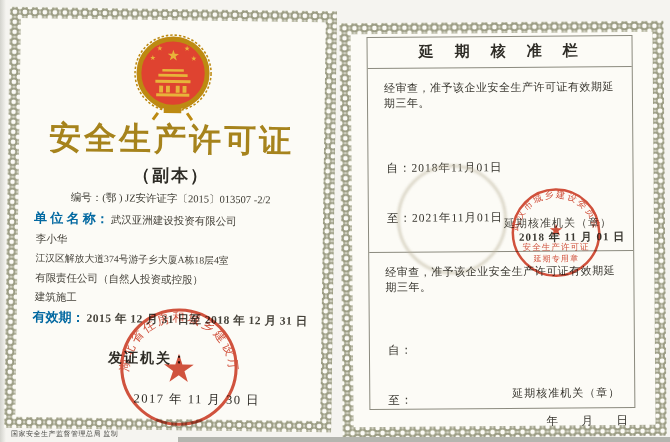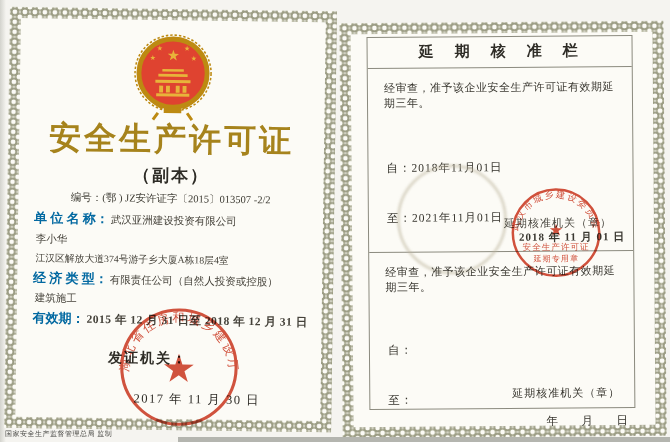--- a/index.html
+++ b/index.html
@@ -31,21 +31,21 @@
   .field-row{display:flex;align-items:baseline;line-height:19.5px;white-space:nowrap;}
   .field-label{font-size:13px;font-weight:700;color:#0369a1;white-space:pre;flex:0 0 auto;}
   .field-value{font-size:10.5px;color:#45423a;margin-left:2px;white-space:pre;}
   .field-row.addr .field-value{font-size:9.8px;}
   .field-row.validity .field-value{font-size:11.5px;font-weight:600;letter-spacing:0.5px;}
   .issuer-label{position:absolute;left:92px;top:330px;font-size:14px;font-weight:700;
     letter-spacing:2px;color:#2e2c26;z-index:1;}
   .issue-date{position:absolute;left:118px;top:371px;font-size:12.5px;letter-spacing:1.5px;
     color:#2f2d28;z-index:1;white-space:pre;}
   .seal-left{position:absolute;left:100px;top:284px;z-index:2;mix-blend-mode:multiply;opacity:.92;}
-  .footer-note{position:absolute;left:5px;top:429px;font-size:7px;color:#4a4a46;
+  .footer-note{position:absolute;left:11px;top:429px;font-size:7px;color:#4a4a46;
     letter-spacing:0.5px;white-space:nowrap;}
 
   
   .inner-box{position:absolute;left:16px;top:3px;width:264px;height:371px;
     border:1.3px solid #8b8a7e;}
   .box-title{padding-top:5px;padding-bottom:6px;text-align:center;font-size:15px;
     font-weight:700;letter-spacing:3px;color:#2e2c26;border-bottom:1.3px solid #8b8a7e;
     white-space:pre;}
   .sec{position:relative;}
   .sec1{height:171px;border-bottom:1.3px solid #8b8a7e;}
@@ -109,21 +109,20 @@
           <span class="field-label">单 位 名 称：</span>
           <span class="field-value">武汉亚洲建设投资有限公司</span>
         </div>
         <div class="field-row">
           <span class="field-value">李小华</span>
         </div>
         <div class="field-row addr">
           <span class="field-value">江汉区解放大道374号游子乡大厦A栋18层4室</span>
         </div>
         <div class="field-row">
-          <span class="field-label">经 济 类 型：</span>
           <span class="field-value">有限责任公司（自然人投资或控股）</span>
         </div>
         <div class="field-row">
           <span class="field-value">建筑施工</span>
         </div>
         <div class="field-row validity">
           <span class="field-label">有效期：</span>
           <span class="field-value">2015 年 12 月 31 日至 2018 年 12 月 31 日</span>
         </div>
       </div>

